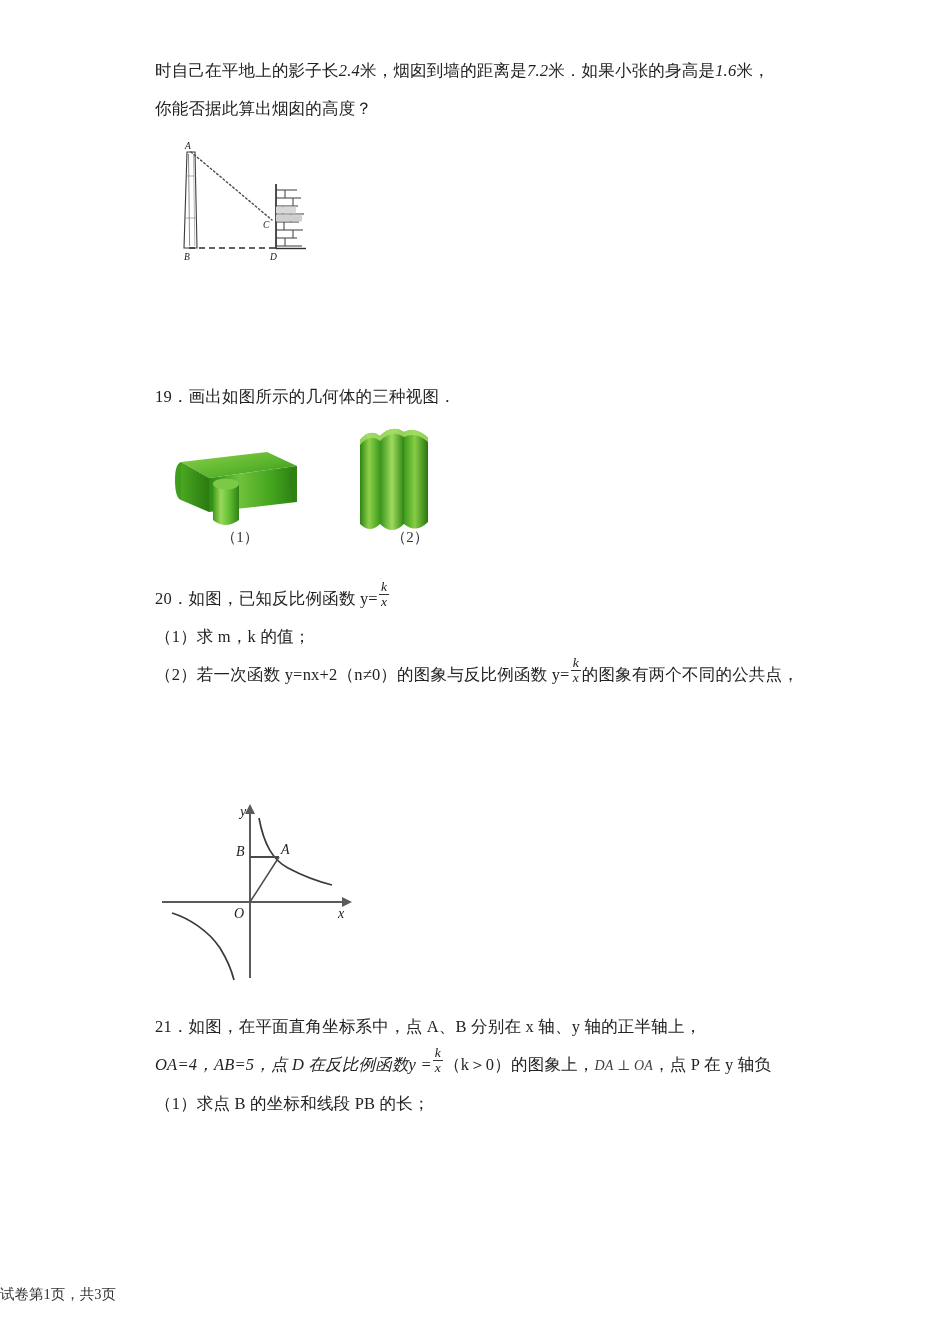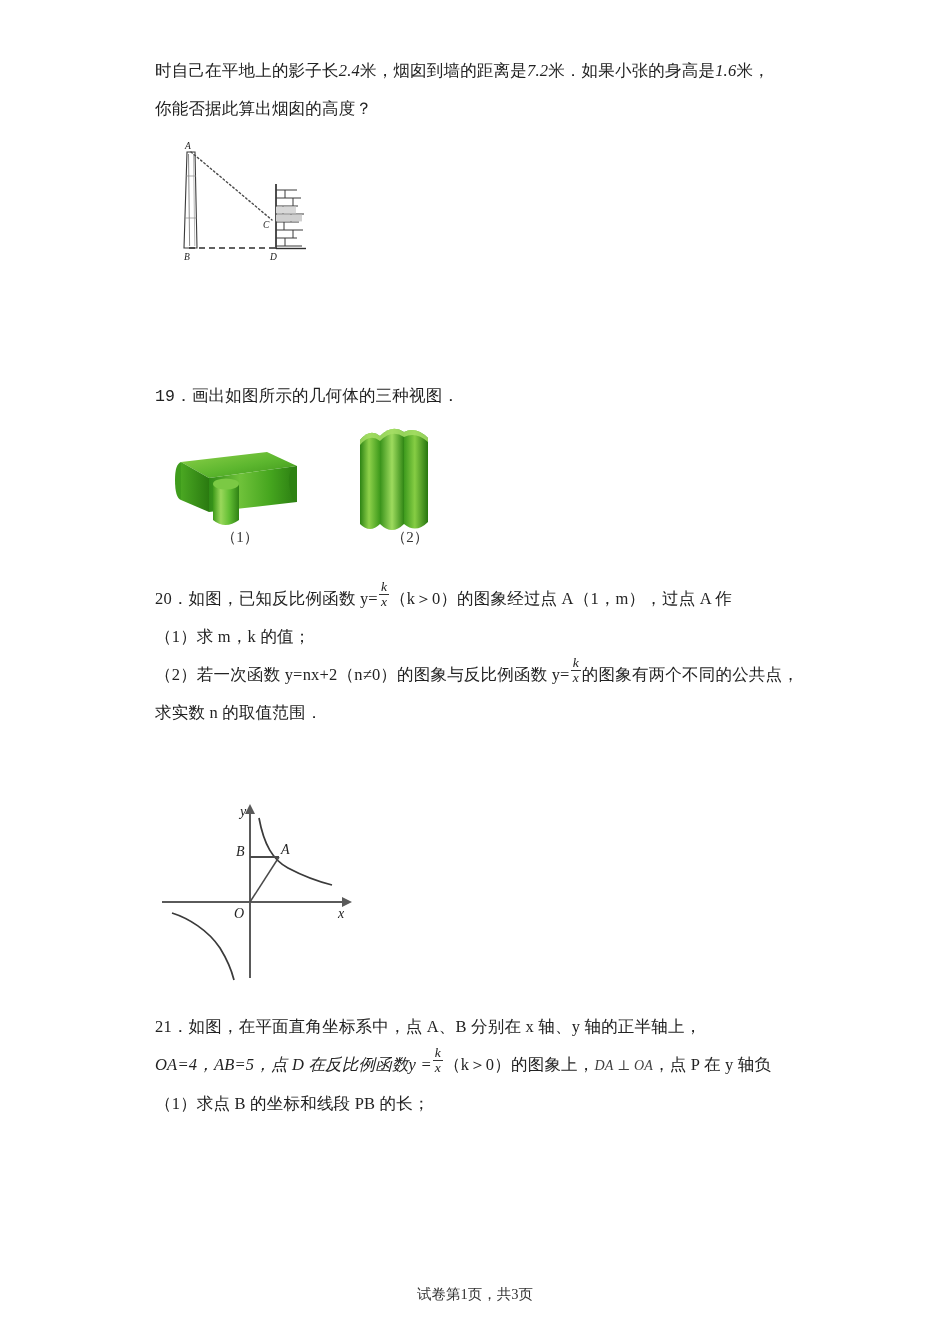--- a/index.html
+++ b/index.html
@@ -68,21 +68,20 @@
     font-size: 15px;
     color: #333;
     font-family: "Liberation Serif", serif;
   }
 
   
   .footer {
     position: absolute;
     left: 0;
     width: 950px;
-    text-align: center;
     font-size: 14.5px;
     color: #333;
   }
 
   svg { display: block; }
 </style>
 </head>
 <body>
 
 <div class="page">
@@ -135,21 +134,21 @@
         <rect x="101" y="64.6" width="20" height="6.8" fill="#d8d8d8" stroke="none"></rect>
         <rect x="101" y="72.6" width="26" height="6.8" fill="#d0d0d0" stroke="none"></rect>
 
         <text x="10" y="7" font-family="Liberation Serif, serif" font-size="9.5" font-style="italic" fill="#1a1a1a">A</text>
         <text x="9" y="118" font-family="Liberation Serif, serif" font-size="9.5" font-style="italic" fill="#1a1a1a">B</text>
         <text x="88" y="86" font-family="Liberation Serif, serif" font-size="9.5" font-style="italic" fill="#1a1a1a">C</text>
         <text x="95" y="118" font-family="Liberation Serif, serif" font-size="9.5" font-style="italic" fill="#1a1a1a">D</text>
       </svg>
     </div>
 
-    <div class="blk-abs" style="left:0px; top:378px; width:660px;font-family:Liberation Mono, monospace;">
+    <div class="blk-abs" style="left:0px; top:378px; width:660px;">
       <div class="para">19．画出如图所示的几何体的三种视图．</div>
     </div>
 
     <div class="fig" style="left:8px; top:440px; width:140px; height:100px;">
       <svg width="140" height="100" viewBox="0 0 140 100">
         <defs>
           <linearGradient id="gFront" x1="0" y1="0" x2="1" y2="0">
             <stop offset="0%" stop-color="#2f8b16"></stop>
             <stop offset="35%" stop-color="#6fc23a"></stop>
             <stop offset="70%" stop-color="#45a51e"></stop>
@@ -213,27 +212,26 @@
 
         <path d="M59,12 L59,104 Q71,114 83,102 L83,18 Q71,6 59,12 Z" fill="url(#gF3)"></path>
 
         <path d="M15,20 Q25,8 35,16 Q47,4 59,12 Q71,6 83,18 L83,22 Q71,11 59,17 Q47,9 35,21 Q25,13 15,25 Z" fill="#a6de66" opacity="0.85"></path>
       </svg>
     </div>
     <div class="solid-caption" style="left:200px; top:528px; width:110px; text-align:center;">（2）</div>
 
     <div class="blk-abs" style="left:0px; top:580px; width:672px;">
       <div class="para">
-        <span>20．如图，已知反比例函数 y=</span><span class="frac"><span class="num">k</span><span class="den">x</span></span><span>（k＞0）的图象经过点 A（1，m），过点 A 作</span>
+        <span>20．如图，已知反比例函数 y=</span><span class="frac"><span class="num">k</span><span class="den">x</span></span>
       </div>
       <div class="para">（1）求 m，k 的值；</div>
       <div class="para">
         <span>（2）若一次函数 y=nx+2（n≠0）的图象与反比例函数 y=</span><span class="frac"><span class="num">k</span><span class="den">x</span></span><span>的图象有两个不同的公共点，</span>
       </div>
-      <div class="para">求实数 n 的取值范围．</div>
     </div>
 
     <div class="fig" style="left:5px; top:800px; width:195px; height:185px;">
       <svg width="195" height="185" viewBox="0 0 195 185">
 
         <line x1="2" y1="102" x2="182" y2="102" stroke="#5a5a5a" stroke-width="2"></line>
         <polygon points="182,97 192,102 182,107" fill="#5a5a5a"></polygon>
 
         <line x1="90" y1="178" x2="90" y2="14" stroke="#5a5a5a" stroke-width="2"></line>
         <polygon points="85,14 90,4 95,14" fill="#5a5a5a"></polygon>

